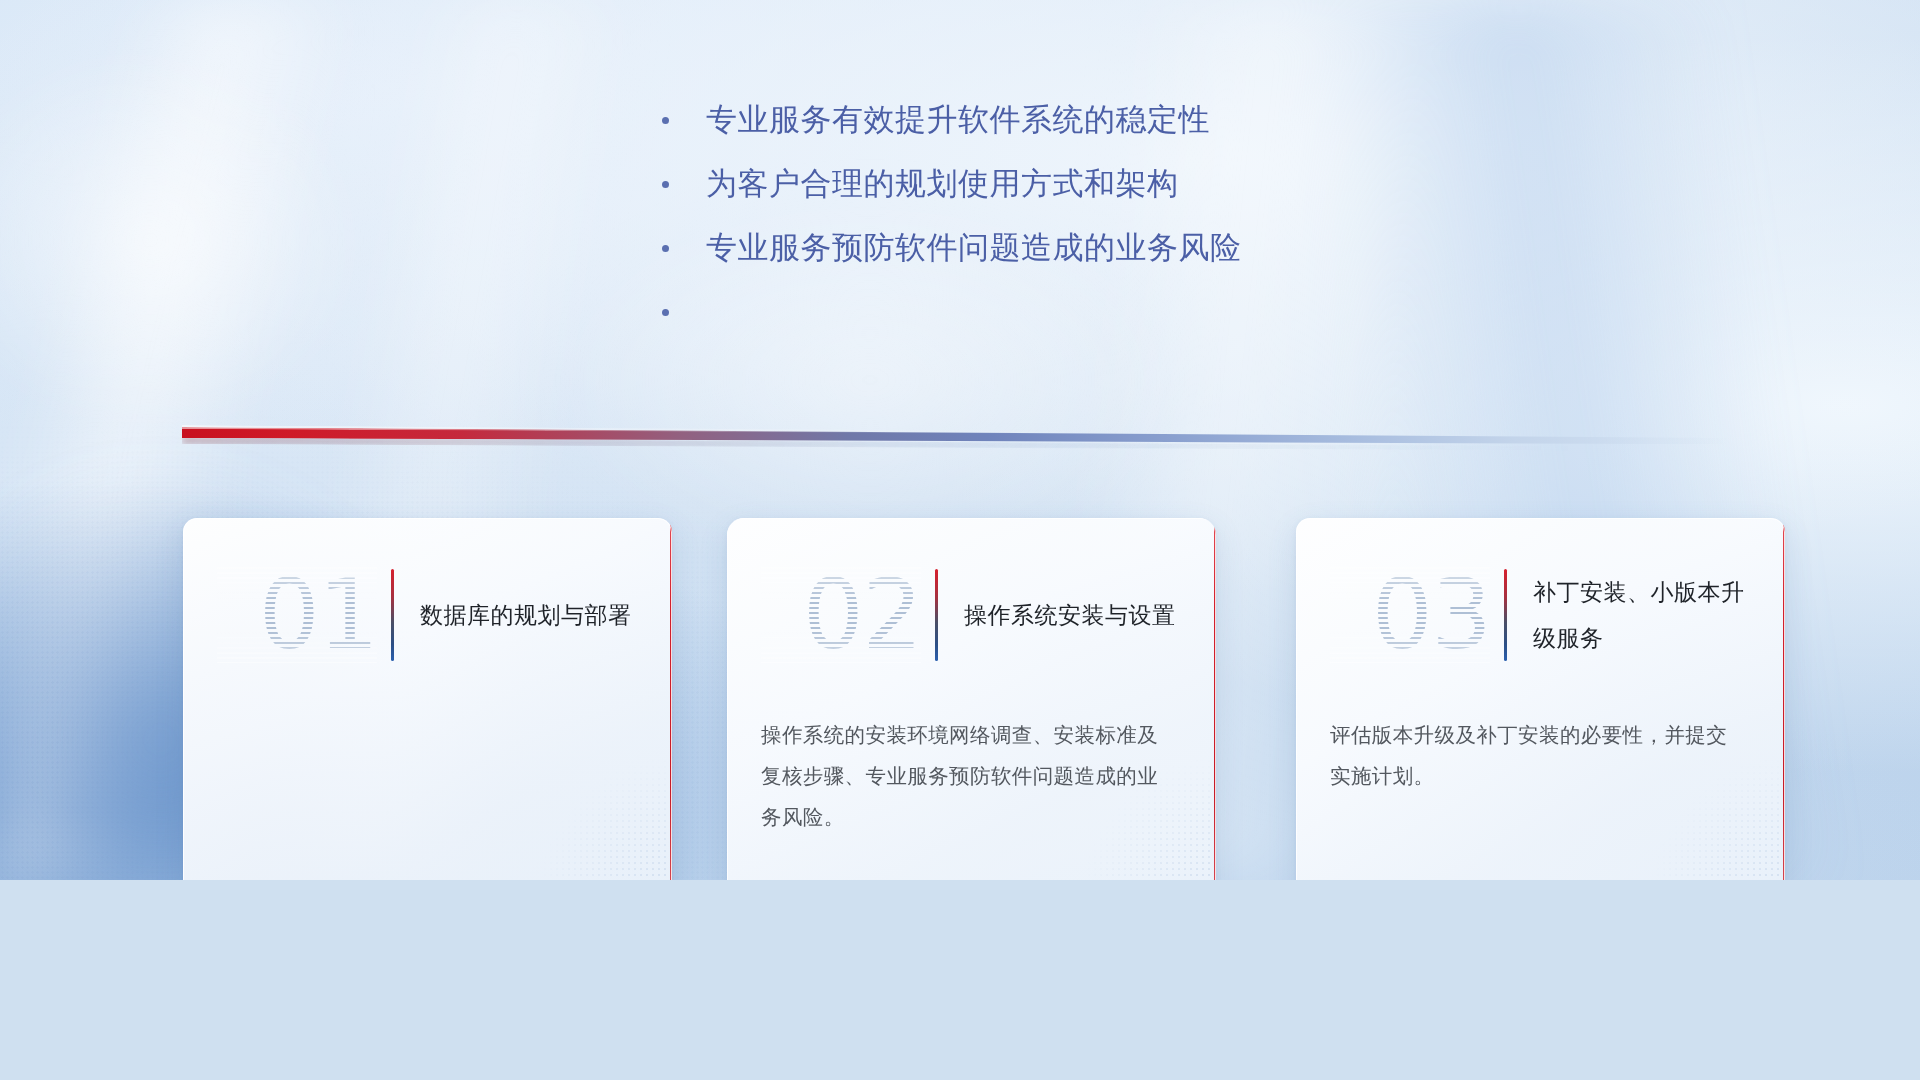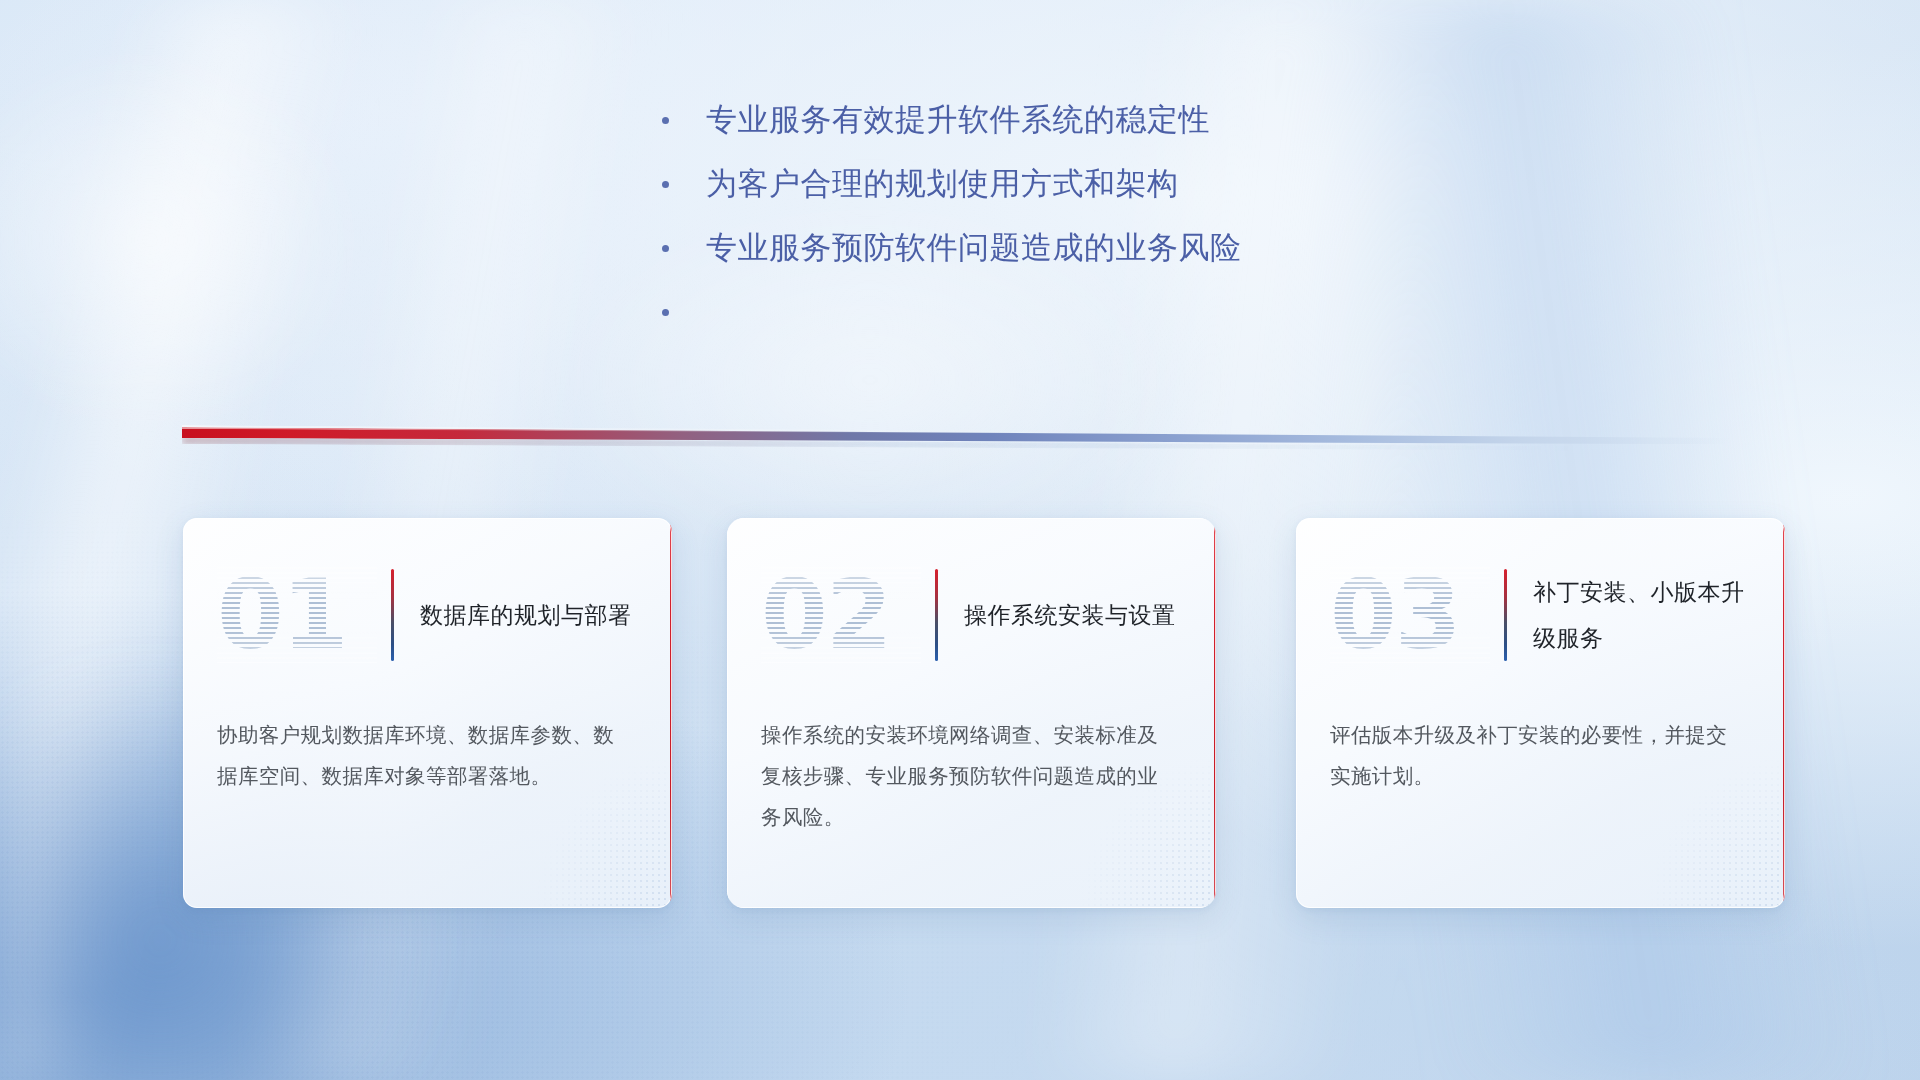--- a/index.html
+++ b/index.html
@@ -1,21 +1,21 @@
 <!DOCTYPE html>
 <html><head>
 <meta charset="utf-8">
 <style>
   html,body{margin:0;padding:0;}
   body{
     width:1920px;height:1080px;overflow:hidden;
     font-family:"Liberation Sans","DejaVu Sans",sans-serif;
     background:#cfe0f0;
   }
-  #stage{position:relative;width:1920px;height:1080px;overflow:hidden;}
+  #stage{position:relative;width:1920px;height:880px;overflow:hidden;}
 
   
   .bg{position:absolute;inset:0;}
   .bg-base{
     background:
       radial-gradient(120% 90% at 62% 18%, #eef5fc 0%, rgba(238,245,252,0) 55%),
       radial-gradient(90% 70% at 20% 10%, #e4eefa 0%, rgba(228,238,250,0) 60%),
       radial-gradient(80% 70% at 96% 46%, #f0f7fd 0%, rgba(240,247,253,0) 60%),
       radial-gradient(70% 60% at 4% 92%, #7fa6d6 0%, rgba(127,166,214,0) 62%),
       radial-gradient(90% 70% at 50% 105%, #c5daf0 0%, rgba(197,218,240,0) 60%),
@@ -129,23 +129,23 @@
             mask-image:radial-gradient(100% 100% at 100% 100%, #000 0%, rgba(0,0,0,0) 72%);
   }
   .card-head{
     position:absolute;left:0;top:0;width:100%;height:194px;
     display:flex;align-items:center;
   }
   .card-num{
     position:relative;
     width:160px;margin-left:34px;flex:0 0 auto;
     font-family:"DejaVu Sans","Liberation Sans",sans-serif;
-    font-size:96px;font-weight:700;line-height:1;
+    font-size:96px;font-weight:400;line-height:1;
     letter-spacing:-2px;
-    text-align:left;
+    text-align:right;
     color:#8fa6c4;
     opacity:.70;
     -webkit-mask-image:repeating-linear-gradient(180deg,#000 0px,#000 2px,rgba(0,0,0,0) 2px,rgba(0,0,0,0) 5px);
             mask-image:repeating-linear-gradient(180deg,#000 0px,#000 2px,rgba(0,0,0,0) 2px,rgba(0,0,0,0) 5px);
     filter:blur(.4px);
     user-select:none;
   }
   .card-num::after{
     content:"";position:absolute;inset:0;
     background:linear-gradient(180deg,rgba(255,255,255,.55) 0%,rgba(255,255,255,0) 35%,rgba(255,255,255,0) 65%,rgba(255,255,255,.5) 100%);
@@ -205,21 +205,20 @@
 
   <div class="cards">
 
     <div class="card" style="left:0px;">
       <div class="card-dots"></div>
       <div class="card-head">
         <div class="card-num">01</div>
         <div class="card-bar"></div>
         <div class="card-title">数据库的规划与部署</div>
       </div>
-      <div class="card-body">协助客户规划数据库环境、数据库参数、数据库空间、数据库对象等部署落地。</div>
       <div class="card-accent"></div>
       <div class="card-inner-border"></div>
     </div>
 
     <div class="card" style="left:544px;border-radius:17px;">
       <div class="card-dots"></div>
       <div class="card-head">
         <div class="card-num">02</div>
         <div class="card-bar"></div>
         <div class="card-title">操作系统安装与设置</div>

